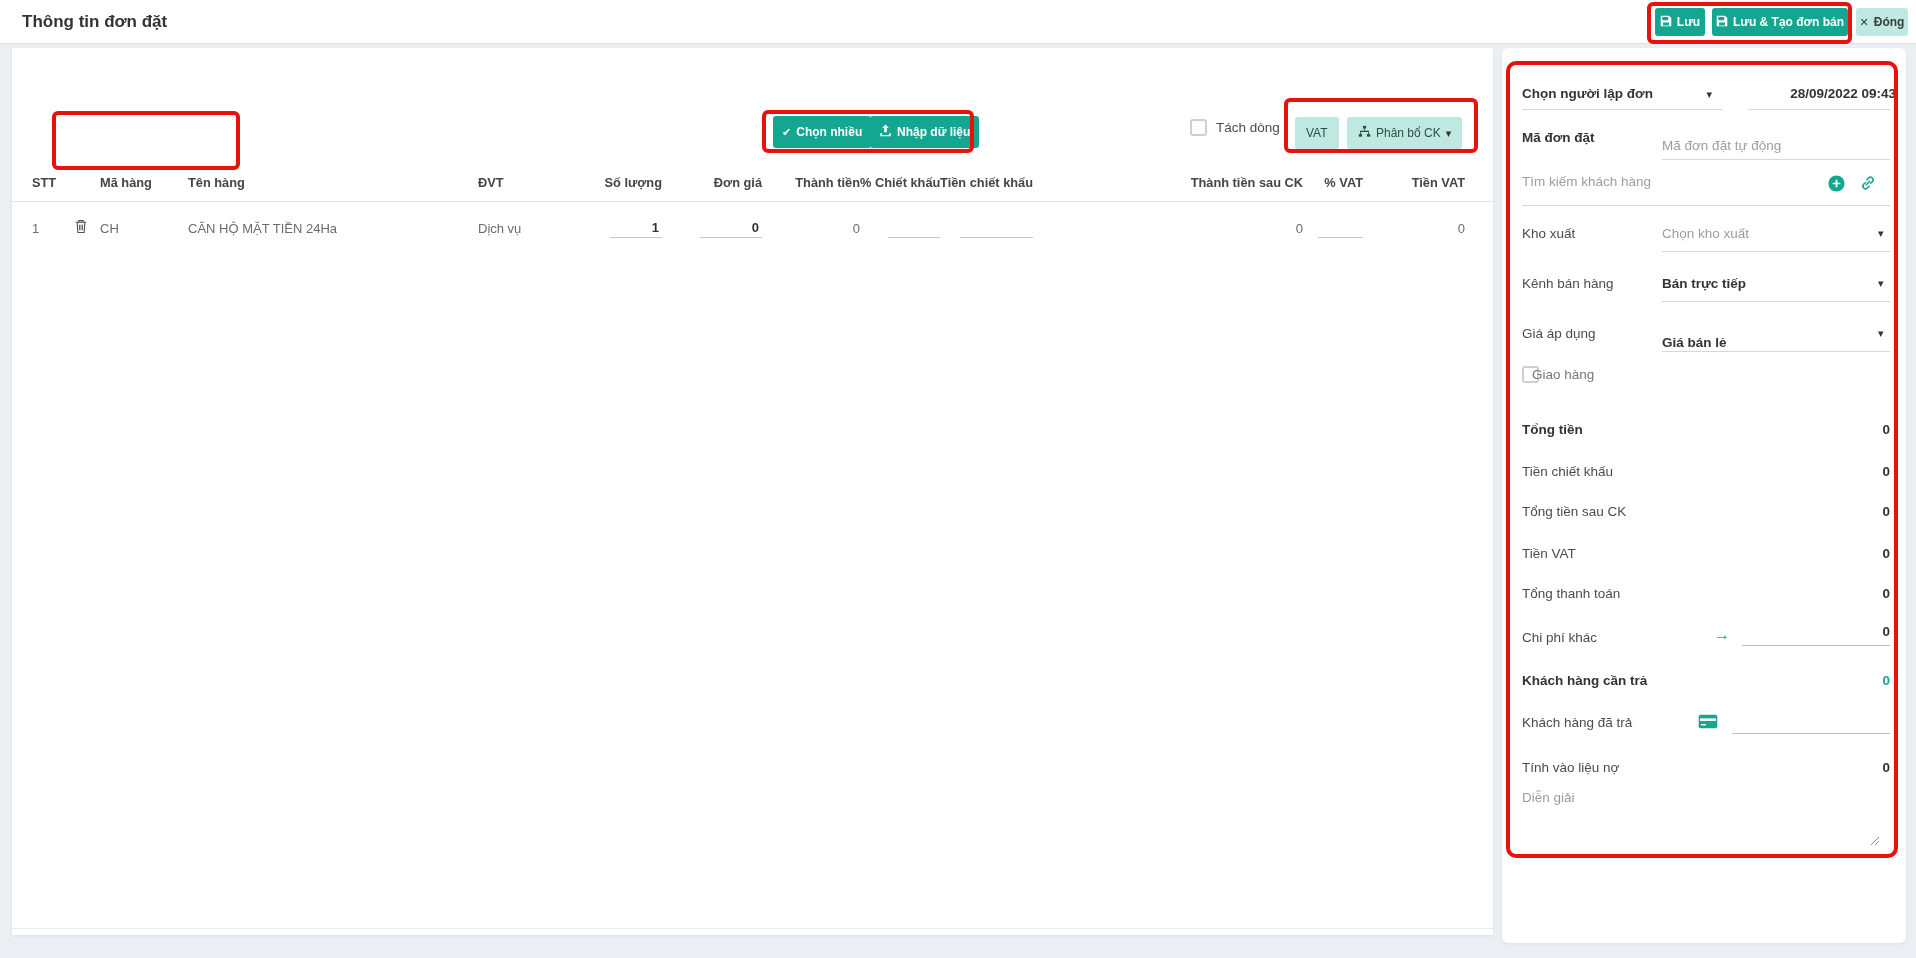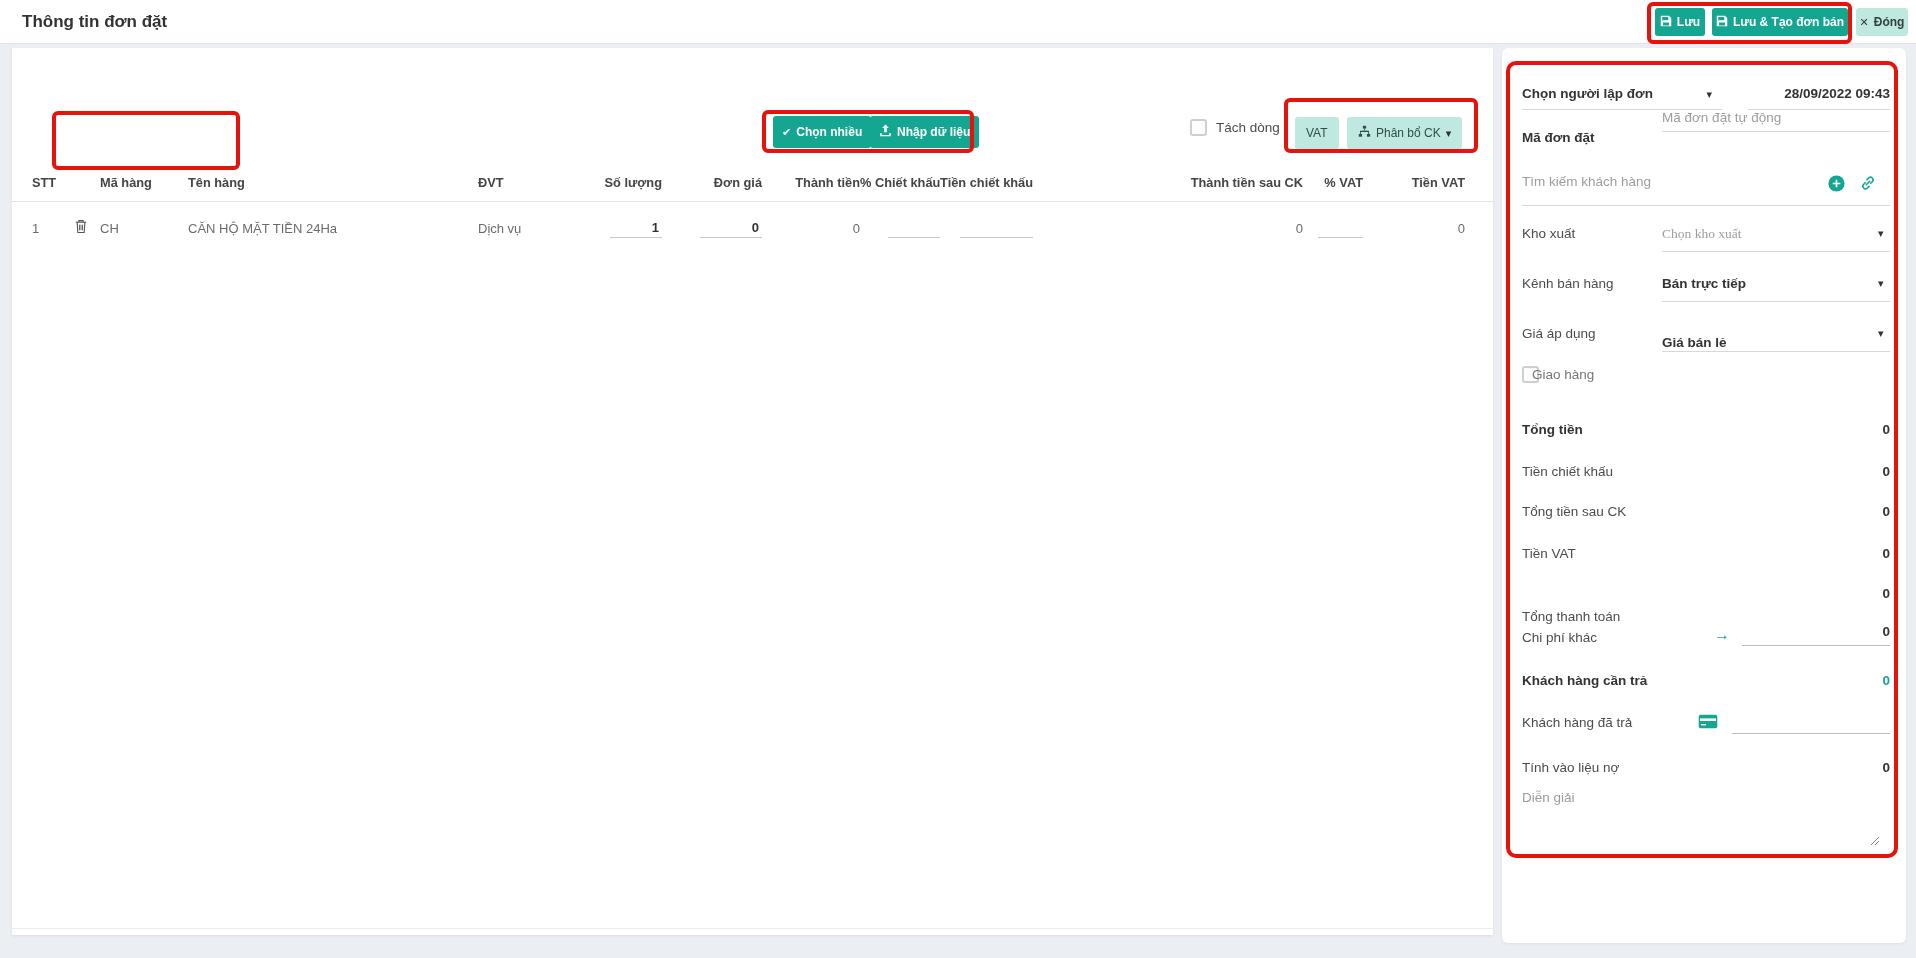--- a/index.html
+++ b/index.html
@@ -166,44 +166,44 @@
   <div class="card-bottom-line"></div>
 </div>
 
 <div class="right-card">
 
   <div class="sb-abs" style="left:20px; top:38px; width:200px;">
     <span class="sb-label-b">Chọn người lập đơn</span>
     <span class="caret" style="position:absolute; right:10px; top:2px;">▾</span>
   </div>
   <div class="ul-line" style="left:20px; top:61px; width:200px;"></div>
-  <div class="sb-abs sb-val-b" style="left:246px; top:38px; width:142px; text-align:right;">28/09/2022 09:43</div>
+  <div class="sb-abs sb-val-b" style="left:252px; top:38px; width:142px; text-align:right;">28/09/2022 09:43</div>
   <div class="ul-line" style="left:246px; top:61px; width:142px;"></div>
 
   <div class="sb-abs sb-label-b" style="left:20px; top:82px;">Mã đơn đặt</div>
-  <input class="sb-input sb-abs" style="left: 160px; top: 60px; width: 228px;" placeholder="Mã đơn đặt tự động">
+  <input class="sb-input sb-abs" style="left: 160px; top: 88px; width: 228px;" placeholder="Mã đơn đặt tự động">
 
   <input class="sb-input sb-abs" style="left: 20px; top: 124px; width: 290px; border-bottom: none;" placeholder="Tìm kiếm khách hàng">
   <span class="sb-abs" style="left:326px; top:127px;">
     <svg width="17" height="17" viewBox="0 0 16 16">
         <circle cx="8" cy="8" r="7.6" fill="#14a690"></circle>
         <path d="M8 4.4v7.2M4.4 8h7.2" stroke="#fff" stroke-width="1.6"></path>
       </svg>
   </span>
   <span class="sb-abs" style="left:358px; top:127px;">
     <svg width="16" height="16" viewBox="0 0 16 16" fill="none" stroke="#14a690" stroke-width="1.6" stroke-linecap="round">
         <path d="M6.3 9.7l3.4-3.4"></path>
         <path d="M7 4.6l1.6-1.6a2.6 2.6 0 013.7 3.7L10.7 8.3"></path>
         <path d="M9 11.4l-1.6 1.6a2.6 2.6 0 01-3.7-3.7l1.6-1.6"></path>
       </svg>
   </span>
   <div class="ul-line" style="left:20px; top:157px; width:368px;"></div>
 
   <div class="sb-abs sb-label" style="left:20px; top:178px;">Kho xuất</div>
-  <div class="sb-abs sb-ph" style="left:160px; top:178px;font-family:Liberation Serif, serif;">Chọn kho xuất</div>
+  <div class="sb-abs sb-ph" style="left:160px; top:178px;">Chọn kho xuất</div>
   <span class="caret sb-abs" style="left:376px; top:179px;">▾</span>
   <div class="ul-line" style="left:160px; top:203px; width:228px;"></div>
 
   <div class="sb-abs sb-label" style="left:20px; top:228px;">Kênh bán hàng</div>
   <div class="sb-abs sb-val-b" style="left:160px; top:228px;">Bán trực tiếp</div>
   <span class="caret sb-abs" style="left:376px; top:229px;">▾</span>
   <div class="ul-line" style="left:160px; top:253px; width:228px;"></div>
 
   <div class="sb-abs sb-label" style="left:20px; top:278px;">Giá áp dụng</div>
   <div class="sb-abs sb-val-b" style="left:160px; top:278px;margin-top:9px;">Giá bán lẻ</div>
@@ -218,21 +218,21 @@
 
   <div class="sb-abs sb-label" style="left:20px; top:416px;">Tiền chiết khấu</div>
   <div class="val-right sb-val-b" style="top:416px;">0</div>
 
   <div class="sb-abs sb-label" style="left:20px; top:456px;">Tổng tiền sau CK</div>
   <div class="val-right sb-val-b" style="top:456px;">0</div>
 
   <div class="sb-abs sb-label" style="left:20px; top:498px;">Tiền VAT</div>
   <div class="val-right sb-val-b" style="top:498px;">0</div>
 
-  <div class="sb-abs sb-label" style="left:20px; top:561px;">Tổng thanh toán</div>
+  <div class="sb-abs sb-label" style="left:20px; top:538px;">Tổng thanh toán</div>
   <div class="val-right sb-val-b" style="top:538px;">0</div>
 
   <div class="sb-abs sb-label" style="left:20px; top:582px;">Chi phí khác</div>
   <span class="arrow-ic sb-abs" style="left:212px; top:578px;">→</span>
   <input class="sb-input sb-abs bold" style="left: 240px; top: 574px; width: 148px; text-align: right; border-bottom: 1px solid rgb(189, 189, 189);" value="0">
 
   <div class="sb-abs sb-label-b" style="left:20px; top:625px;">Khách hàng cần trả</div>
   <div class="val-right sb-val-b teal" style="top:625px;">0</div>
 
   <div class="sb-abs sb-label" style="left:20px; top:667px;">Khách hàng đã trả</div>

